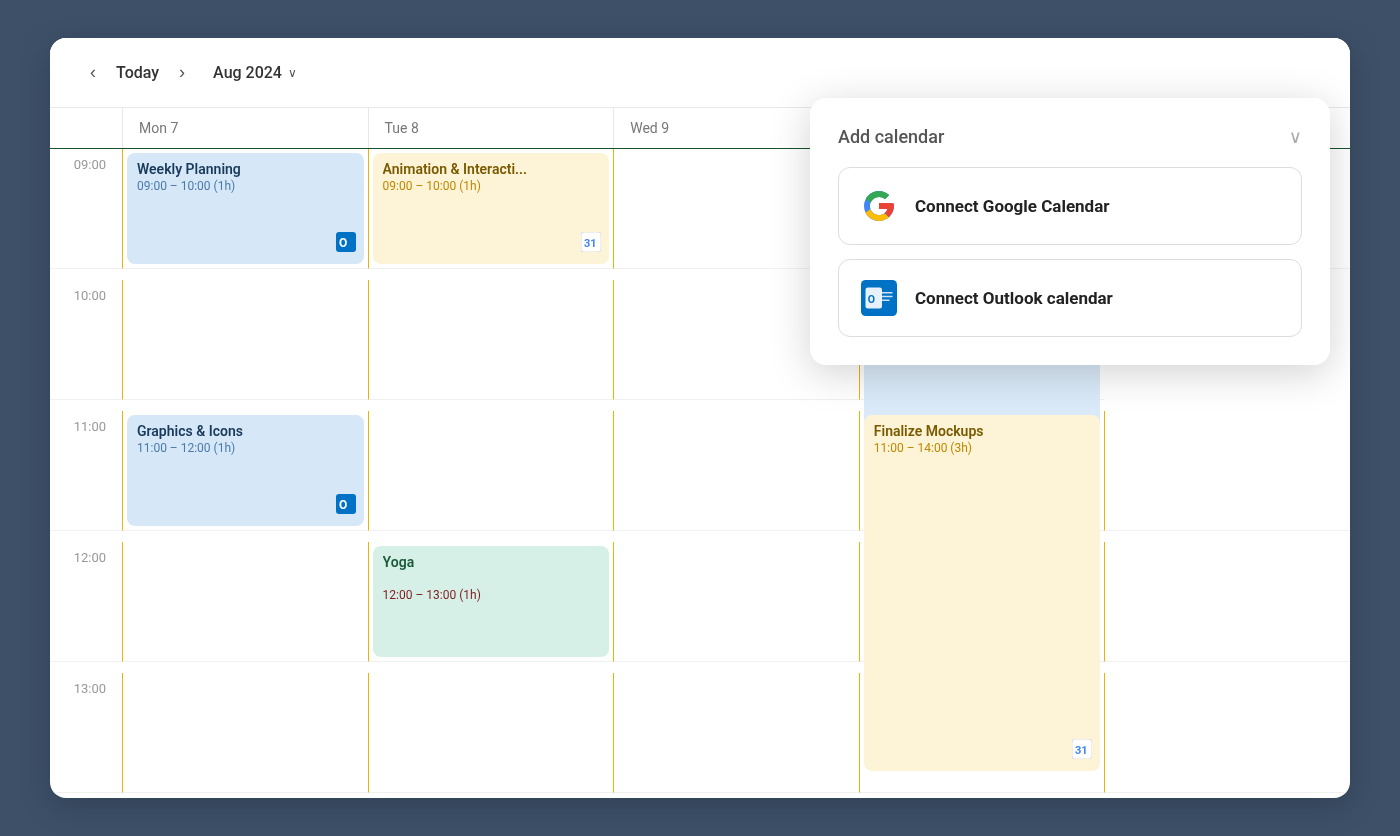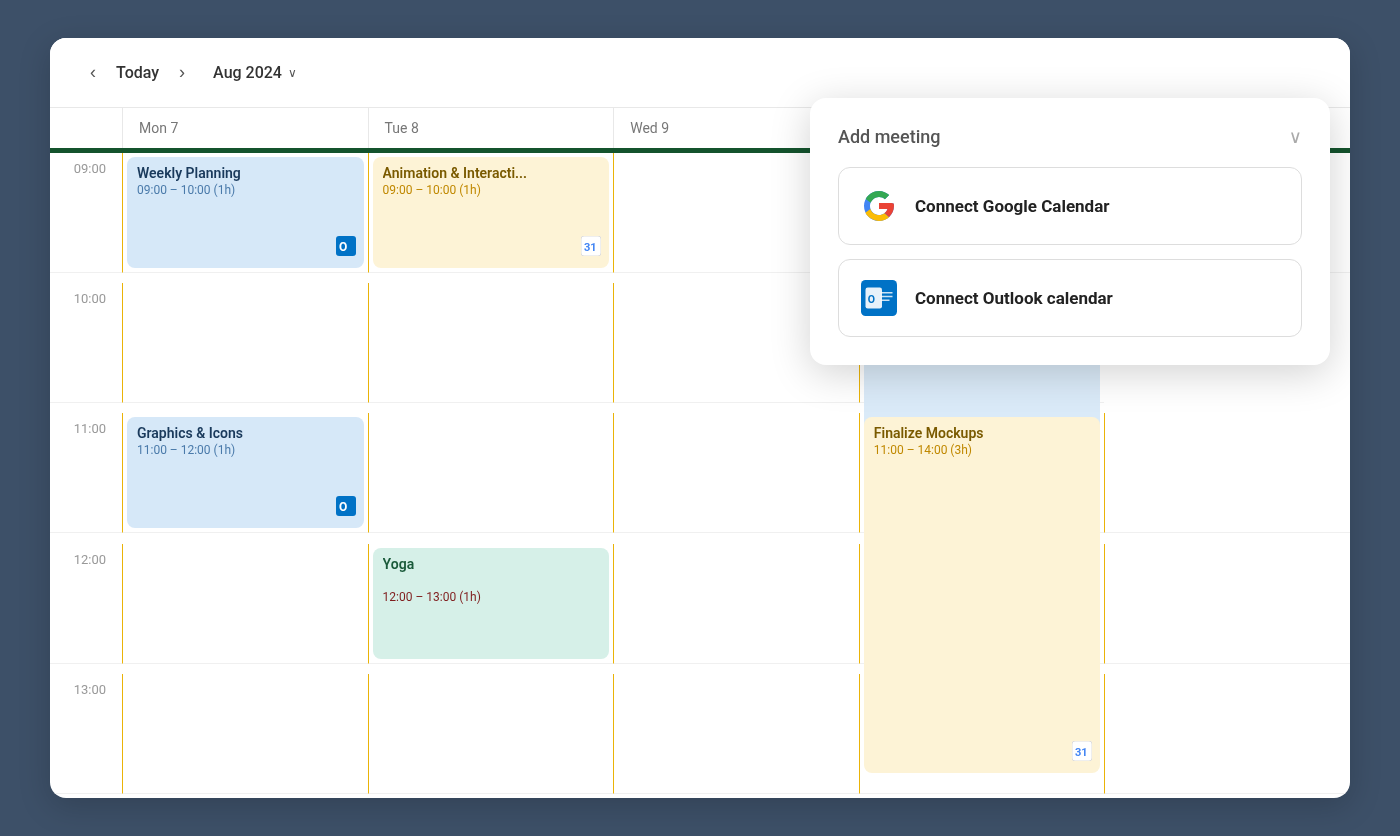--- a/index.html
+++ b/index.html
@@ -69,21 +69,21 @@
     .calendar-grid {
       display: flex;
       flex-direction: column;
       height: calc(100% - 64px);
       overflow: hidden;
     }
 
     .day-headers {
       display: grid;
       grid-template-columns: 72px repeat(5, 1fr);
-      border-bottom: 5px solid #14532d;
+      border-bottom: 1px solid #14532d;
     }
 
     .day-header-empty { }
     .day-header {
       padding: 12px 16px;
       font-size: 14px;
       color: #777;
       font-weight: 400;
       text-align: left;
       border-left: 1px solid #e8e8e8;
@@ -392,21 +392,21 @@
 
       <div class="day-col"></div>
 
       <div class="day-col"></div>
     </div>
   </div>
 
   <div class="popup-overlay">
     <div class="add-calendar-popup">
       <div class="popup-header">
-        <span class="popup-title">Add meeting</span>
+        <span class="popup-title">Add calendar</span>
         <span class="popup-chevron">∨</span>
       </div>
 
       <div class="calendar-option">
         <div class="cal-icon-wrapper">
           <svg class="google-g" viewBox="0 0 48 48">
             <path fill="#4285F4" d="M43.6 20.5H42V20H24v8h11.3C34 32.7 29.5 36 24 36c-6.6 0-12-5.4-12-12s5.4-12 12-12c3.1 0 5.8 1.1 7.9 3l5.7-5.7C34.1 6.4 29.3 4 24 4 12.9 4 4 12.9 4 24s8.9 20 20 20c11 0 20-9 20-20 0-1.2-.1-2.5-.4-3.5z"></path>
             <path fill="#34A853" d="M6.3 14.7l6.6 4.8C14.5 16 19 12 24 12c3.1 0 5.8 1.1 7.9 3l5.7-5.7C34.1 6.4 29.3 4 24 4c-7.7 0-14.3 4.4-17.7 10.7z"></path>
             <path fill="#FBBC05" d="M24 44c5.2 0 9.9-1.9 13.5-5.1l-6.2-5.2C29.4 35.5 26.8 36 24 36c-5.4 0-9.9-3.3-11.5-8l-6.7 5.1C9.6 39.4 16.3 44 24 44z"></path>
             <path fill="#EA4335" d="M43.6 20.5H42V20H24v8h11.3c-.8 2.2-2.2 4-4 5.3l6.2 5.2C41 35.4 44 30.2 44 24c0-1.2-.1-2.5-.4-3.5z"></path>

